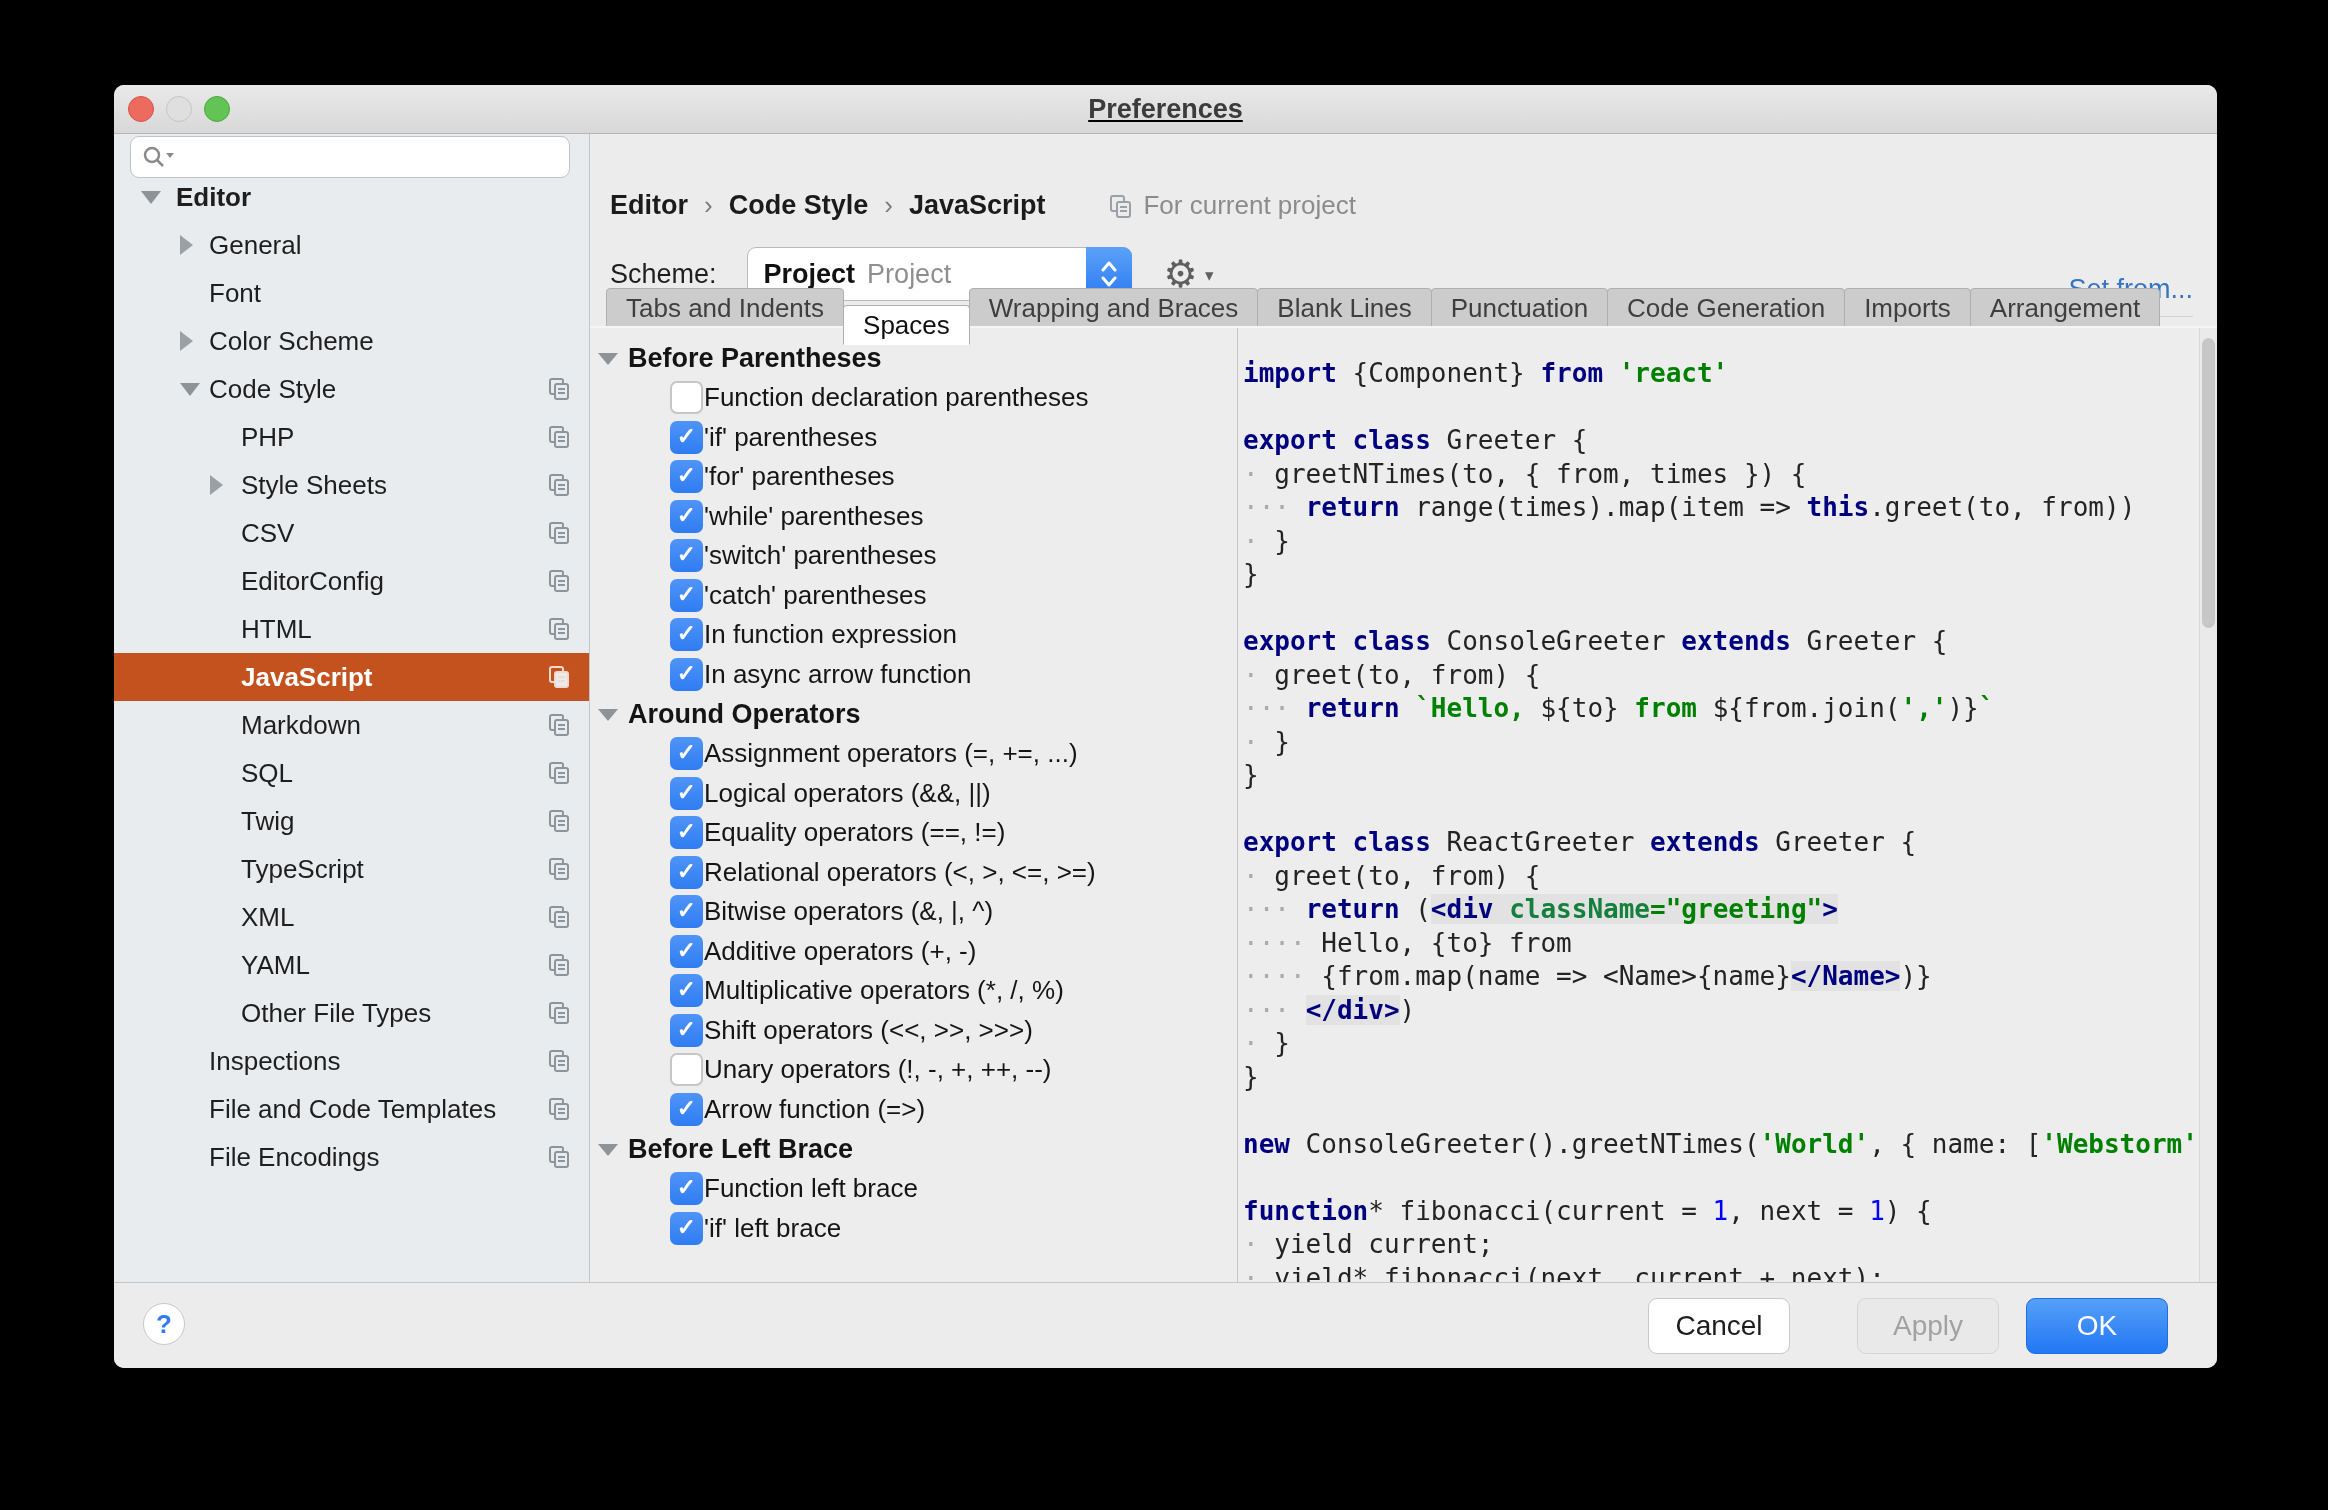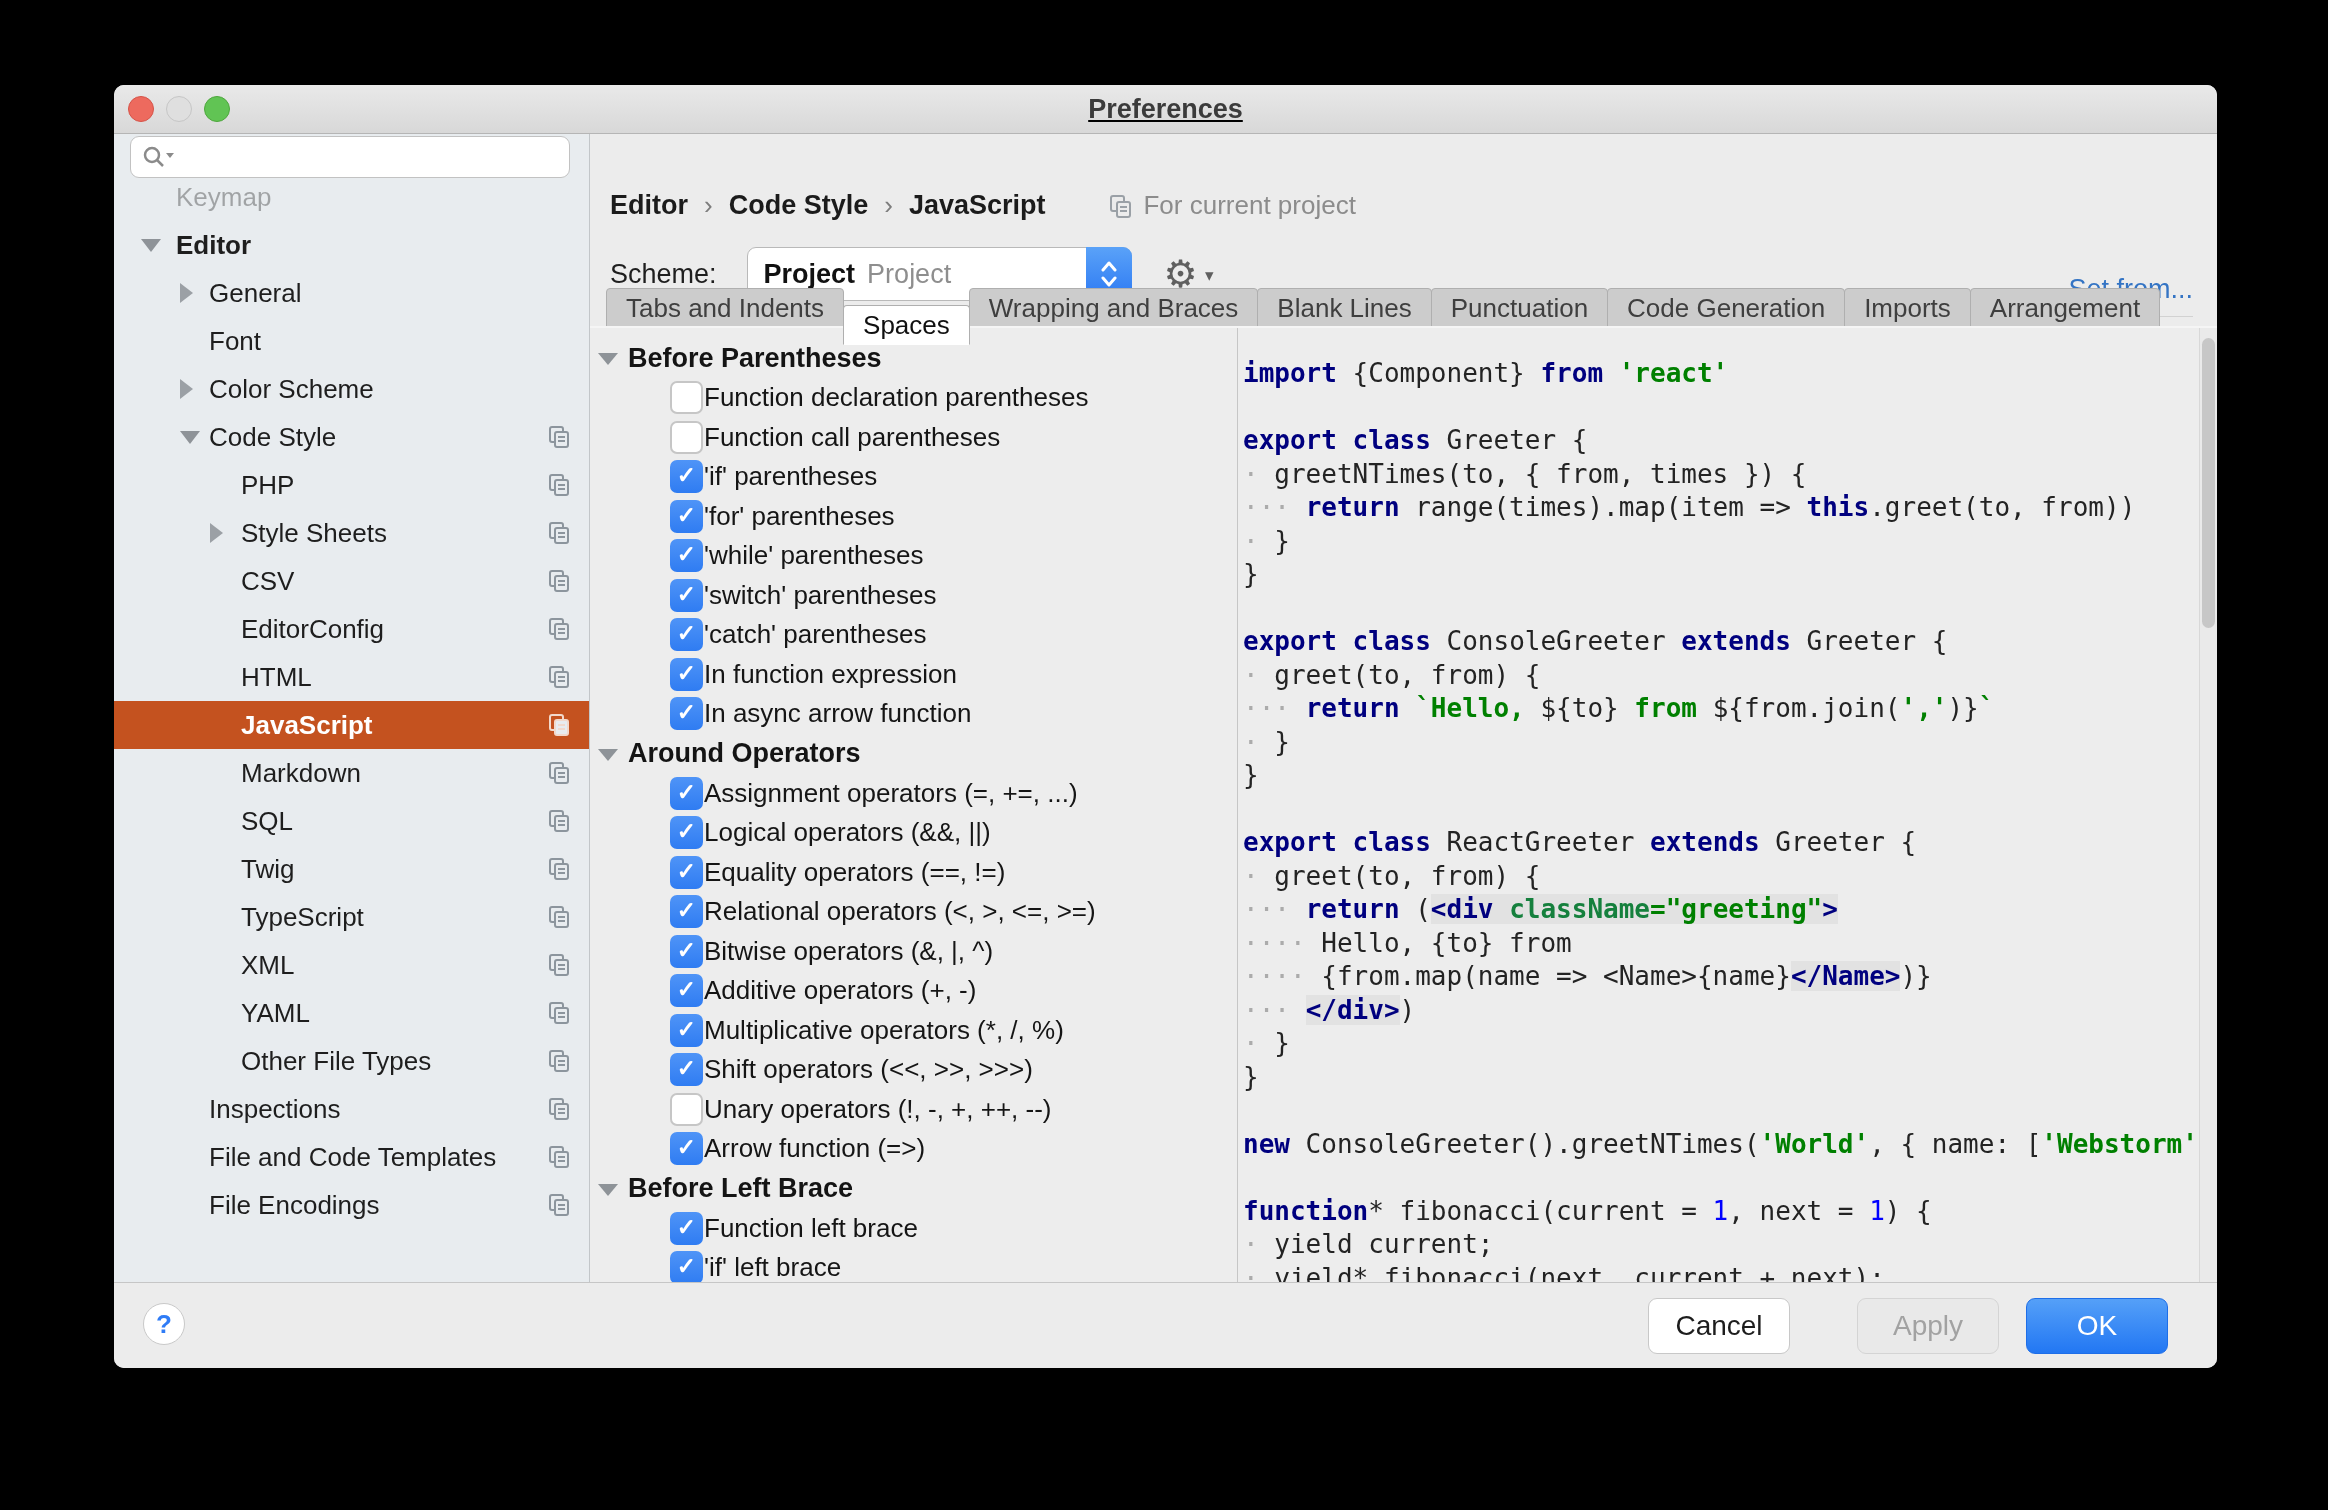--- a/index.html
+++ b/index.html
@@ -105,23 +105,20 @@
 
   <div class="sidebar">
     <div class="search">
       <svg width="34" height="26" viewBox="0 0 34 26">
         <circle cx="11" cy="11" r="7" fill="none" stroke="#8B8B8B" stroke-width="2.5"></circle>
         <line x1="16" y1="16" x2="22" y2="22" stroke="#8B8B8B" stroke-width="2.5"></line>
         <path d="M25 9 L33 9 L29 14 Z" fill="#8B8B8B"></path>
       </svg>
     </div>
     <div class="tree">
-        <div class="tree-row faded">
-          <span class="tree-label" style="left: 62px;">Keymap</span>
-        </div>
         <div class="tree-row">
           <span class="arrow down" style="left: 27px;"></span>
           <span class="tree-label bold" style="left: 62px;">Editor</span>
         </div>
         <div class="tree-row">
           <span class="arrow right" style="left: 66px;"></span>
           <span class="tree-label" style="left: 95px;">General</span>
         </div>
         <div class="tree-row">
           <span class="tree-label" style="left: 95px;">Font</span>
@@ -344,24 +341,20 @@
     <div class="cbx-panel">
         <div class="sec-h">
           <span class="tri"></span>
           <span>Before Parentheses</span>
         </div>
         <div class="cb-row">
           <span class="checkbox off"></span>
           <span class="cb-label">Function declaration parentheses</span>
         </div>
         <div class="cb-row">
-          <span class="checkbox off"></span>
-          <span class="cb-label">Function call parentheses</span>
-        </div>
-        <div class="cb-row">
           <span class="checkbox on">✓</span>
           <span class="cb-label">'if' parentheses</span>
         </div>
         <div class="cb-row">
           <span class="checkbox on">✓</span>
           <span class="cb-label">'for' parentheses</span>
         </div>
         <div class="cb-row">
           <span class="checkbox on">✓</span>
           <span class="cb-label">'while' parentheses</span>

